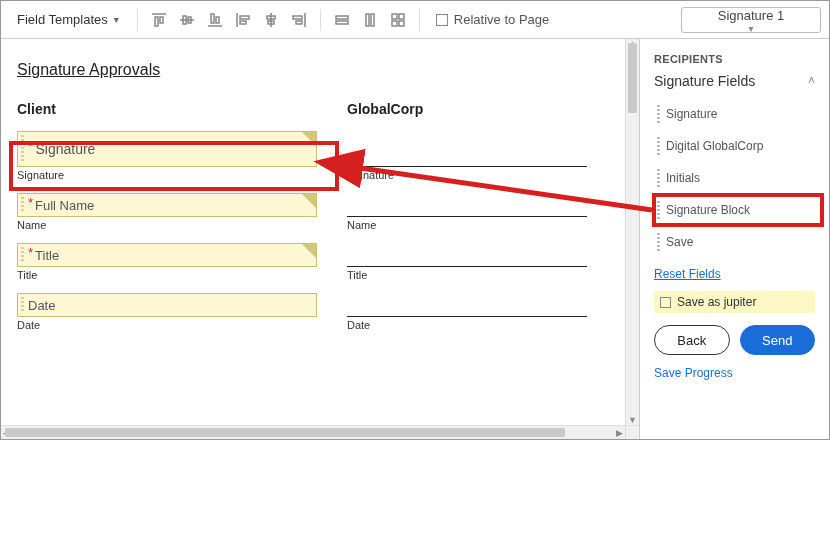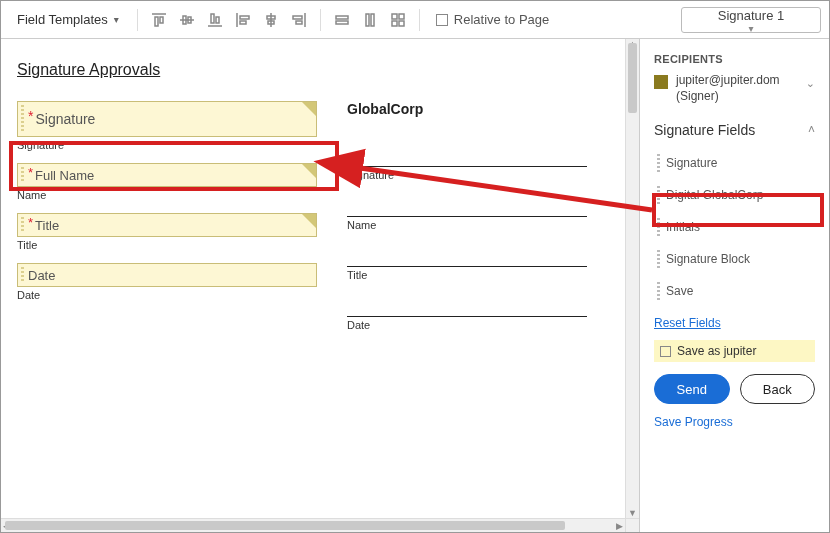--- a/index.html
+++ b/index.html
@@ -1,17 +1,17 @@
 <!DOCTYPE html>
 <html><head>
 <meta charset="utf-8">
 <style>
   * { box-sizing: border-box; }
   html, body { margin:0; padding:0; font-family: Arial, Helvetica, sans-serif; font-size:13px; color:#333; }
-  .app { width:830px; height:533px; border:1px solid #999; position:relative; background:#0ea5e9; display:flex; flex-direction:column; box-shadow: 3px 3px 6px rgba(0,0,0,.25);}
+  .app { width:830px; height:440px; border:1px solid #999; position:relative; background:#0ea5e9; display:flex; flex-direction:column; box-shadow: 3px 3px 6px rgba(0,0,0,.25);}
   
   .toolbar { height:38px; border-bottom:1px solid #ccc; display:flex; align-items:center; padding:0 8px; gap:6px; background:#fff; }
   .ft-drop { display:flex; align-items:center; gap:6px; padding:4px 8px; cursor:pointer;}
   .ft-drop span.caret { font-size:10px; color:#666; }
   .tb-sep { width:1px; height:22px; background:#ddd; margin:0 4px;}
   .tb-ico { width:22px; height:22px; display:flex; align-items:center; justify-content:center; color:#888; cursor:pointer; }
   .tb-ico svg { width:16px; height:16px; stroke:#888; fill:none; stroke-width:1.5;}
   .relpage { display:flex; align-items:center; gap:6px; color:#555; margin-left:6px;}
   .relpage .box { width:12px; height:12px; border:1.5px solid #888;}
   .sig-select { margin-left:auto; width:140px; height:26px; border:1px solid #bbb; border-radius:3px; display:flex; align-items:center; justify-content:space-between; padding:0 8px; color:#444; background:#fff;flex-direction:column;}
@@ -134,20 +134,21 @@
     </div>
   </div>
 
   <div class="body">
     <div class="doc-wrap">
       <div class="doc-scroll">
         <div class="doc-title">Signature Approvals</div>
         <div class="cols">
 
           <div class="col">
+            <div class="col-h">Client</div>
 
             <div class="field">
               <div class="field-box big">
                   <span class="dotbar"></span>
                   <span class="req">*</span>
                   <span>Signature</span>
                   <span class="corner-fold"></span>
                 </div>
             </div>
             <div class="flabel">Signature</div>
@@ -203,28 +204,20 @@
       <div class="hscroll">
         <div class="ar l">◀</div>
         <div class="thumb"></div>
         <div class="ar r">▶</div>
       </div>
       <div class="corner"></div>
     </div>
 
     <div class="panel">
       <div class="p-h">RECIPIENTS</div>
-      <div class="recip">
-        <div class="sw"></div>
-        <div class="txt">
-          <div>jupiter@jupiter.dom</div>
-          <div>(Signer)</div>
-        </div>
-        <div class="car">⌄</div>
-      </div>
 
       <div class="sec-h">
         <span>Signature Fields</span>
         <span class="chev">˄</span>
       </div>
 
       <div class="sf-item">
           <span class="grip"></span>
           <span>Signature</span>
         </div>
@@ -246,25 +239,25 @@
         </div>
 
       <span class="link reset">Reset Fields</span>
 
       <div class="save-tpl">
         <span class="cb"></span>
         <span>Save as jupiter</span>
       </div>
 
       <div class="btn-row">
+        <div class="btn back">
+            <span>Back</span>
+          </div>
         <div class="btn send">
             <span>Send</span>
-          </div>
-        <div class="btn back">
-            <span>Back</span>
           </div>
       </div>
       <div class="save-prog"><span class="link" style="text-decoration:none">Save Progress</span></div>
     </div>
   </div>
 
   <div class="anno" style="left:8px; top:140px; width:330px; height:50px;"></div>
   <div class="anno" style="left:651px; top:192px; width:172px; height:34px;"></div>
   <svg class="arrow-svg" style="left:0;top:0;" width="830" height="533">
     <defs>

